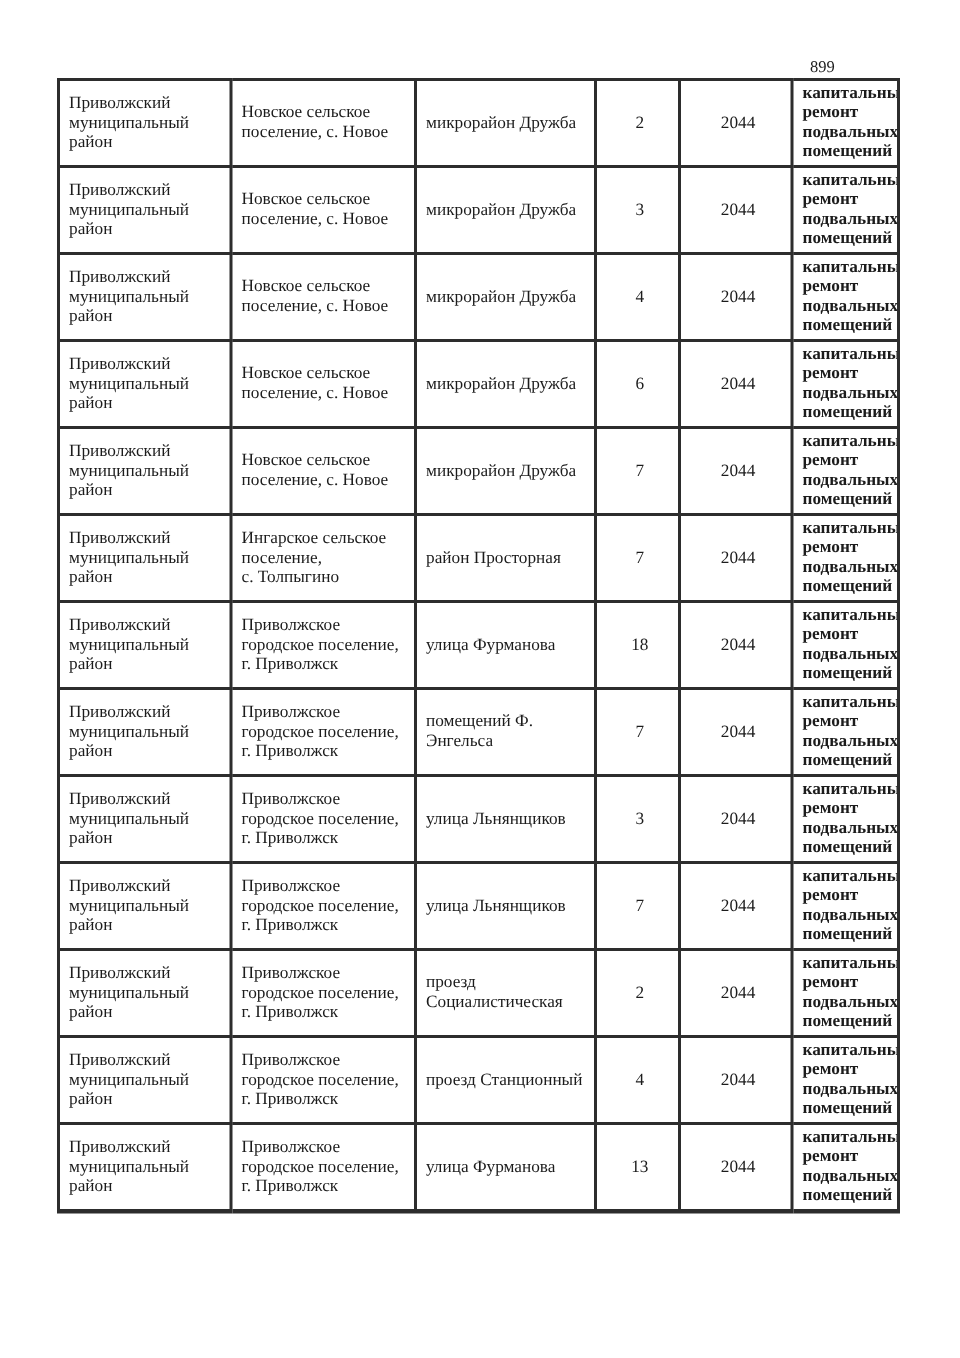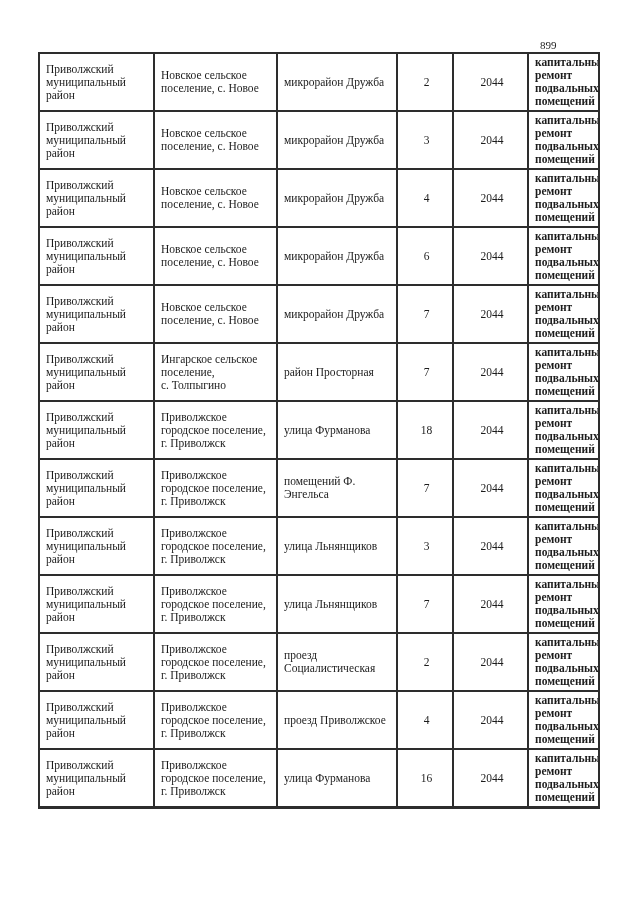--- a/index.html
+++ b/index.html
@@ -232,37 +232,37 @@
 подвальных
 помещений</td>
   </tr>
       <tr>
     <td class="c-district">Приволжский
 муниципальный
 район</td>
     <td class="c-settlement">Приволжское
 городское поселение,
 г. Приволжск</td>
-    <td class="c-street">проезд Приволжское</td>
+    <td class="c-street">проезд Станционный</td>
     <td class="c-house">4</td>
     <td class="c-year">2044</td>
     <td class="c-work">капитальный
 ремонт
 подвальных
 помещений</td>
   </tr>
       <tr>
     <td class="c-district">Приволжский
 муниципальный
 район</td>
     <td class="c-settlement">Приволжское
 городское поселение,
 г. Приволжск</td>
     <td class="c-street">улица Фурманова</td>
-    <td class="c-house">16</td>
+    <td class="c-house">13</td>
     <td class="c-year">2044</td>
     <td class="c-work">капитальный
 ремонт
 подвальных
 помещений</td>
   </tr>
     </tbody>
 </table>
 
 </body></html>

